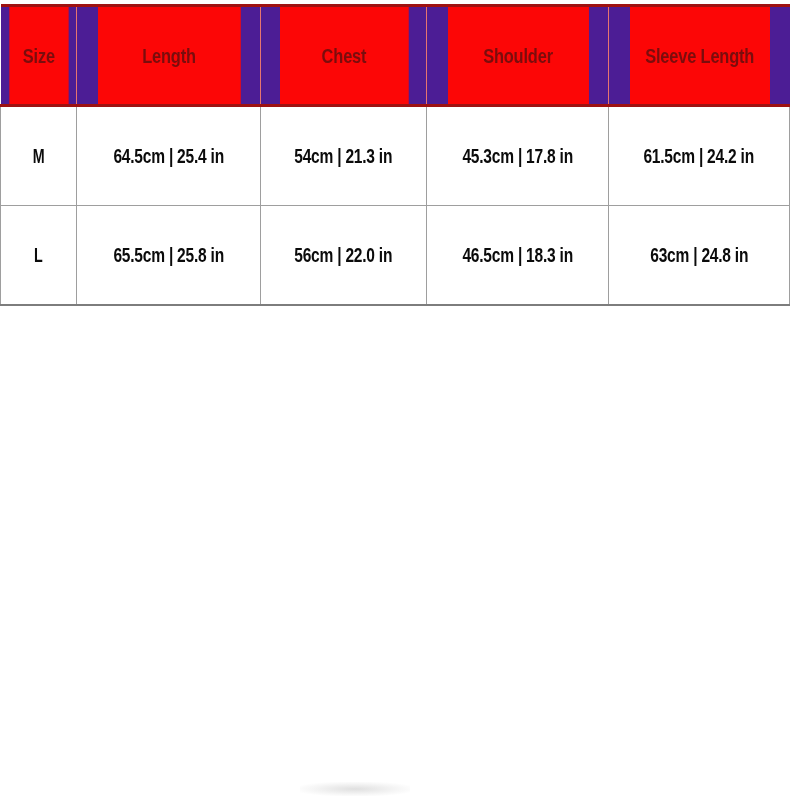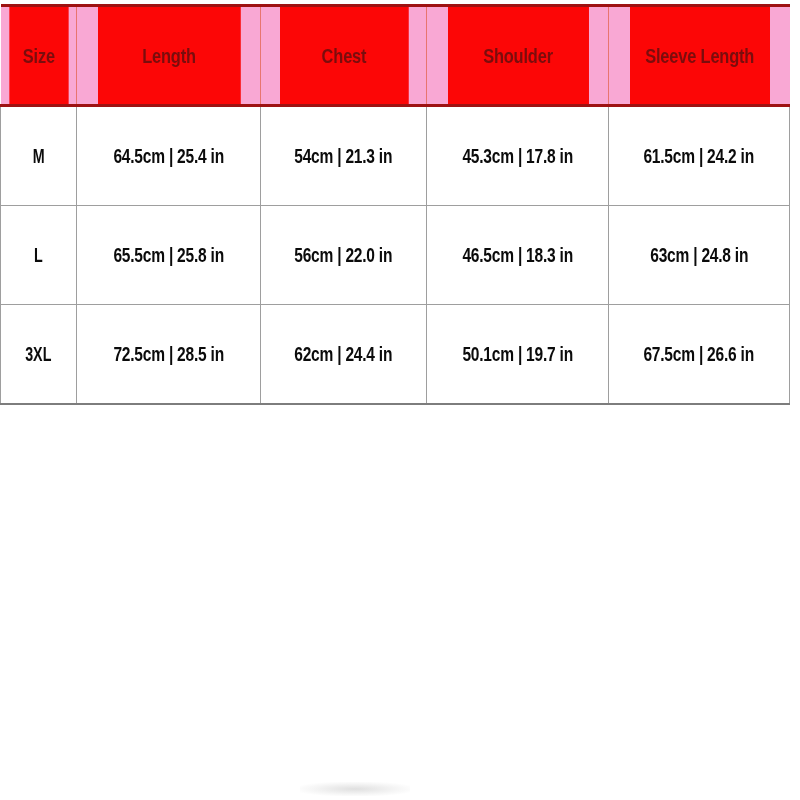--- a/index.html
+++ b/index.html
@@ -30,21 +30,21 @@
     table-layout: fixed;
   }
 
   table.size-chart col.c-size    { width: 76px; }
   table.size-chart col.c-length  { width: 184px; }
   table.size-chart col.c-chest   { width: 166px; }
   table.size-chart col.c-shoulder{ width: 182px; }
   table.size-chart col.c-sleeve  { width: 181px; }
 
   thead tr.header-row {
-    background: #f9a8d4;
+    background: #4c1d95;
   }
 
   thead th {
     height: 97px;
     padding: 0;
     margin: 0;
     background: #fc0606;
     color: #7a0d0d;
     font-weight: 700;
     font-size: 21px;
@@ -139,27 +139,20 @@
       <tr>
         <td class="size-cell"><span class="cell-text">L</span></td>
         <td><span class="cell-text">65.5cm | 25.8 in</span></td>
         <td><span class="cell-text">56cm | 22.0 in</span></td>
         <td><span class="cell-text">46.5cm | 18.3 in</span></td>
         <td><span class="cell-text">63cm | 24.8 in</span></td>
       </tr>
 
 
 
-      <tr>
-        <td class="size-cell"><span class="cell-text">3XL</span></td>
-        <td><span class="cell-text">72.5cm | 28.5 in</span></td>
-        <td><span class="cell-text">62cm | 24.4 in</span></td>
-        <td><span class="cell-text">50.1cm | 19.7 in</span></td>
-        <td><span class="cell-text">67.5cm | 26.6 in</span></td>
-      </tr>
 
 
 
     </tbody>
   </table>
 
   <div class="bottom-smudge"></div>
 
 </div>
 

